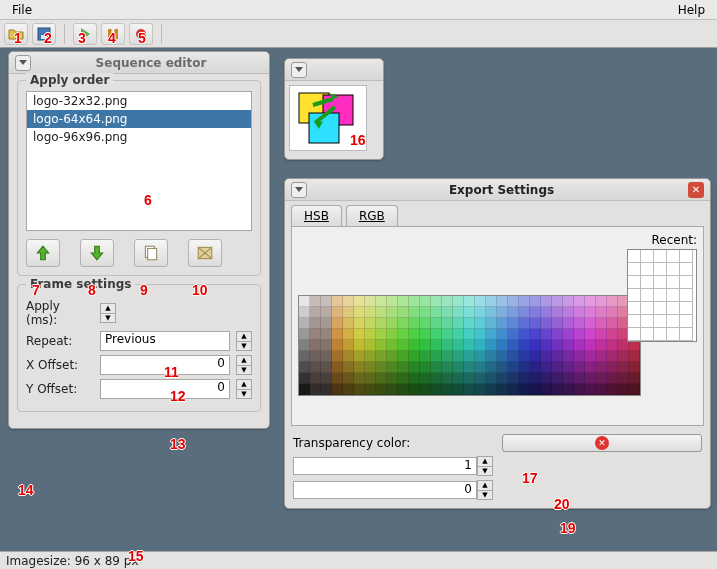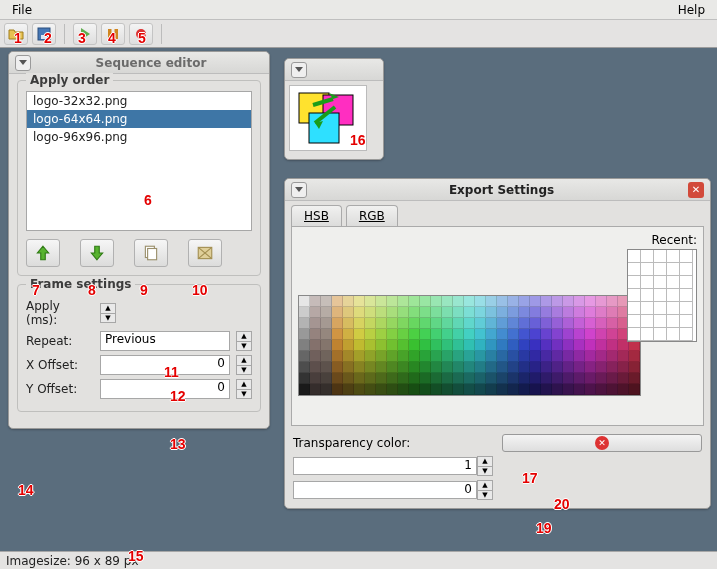--- a/index.html
+++ b/index.html
@@ -581,13 +581,13 @@
 <div class="ann" style="left:140px; top:282px;">9</div>
 <div class="ann" style="left:192px; top:282px;">10</div>
 <div class="ann" style="left:164px; top:364px;">11</div>
 <div class="ann" style="left:170px; top:388px;">12</div>
 <div class="ann" style="left:170px; top:436px;">13</div>
 <div class="ann" style="left:18px; top:482px;">14</div>
 <div class="ann" style="left:128px; top:548px;">15</div>
 <div class="ann" style="left:350px; top:132px;">16</div>
 <div class="ann" style="left:522px; top:470px;">17</div>
 <div class="ann" style="left:554px; top:496px;">20</div>
-<div class="ann" style="left:536px; top:520px;">19</div>
+<div class="ann" style="left:560px; top:520px;">19</div>
 
 </body></html>

